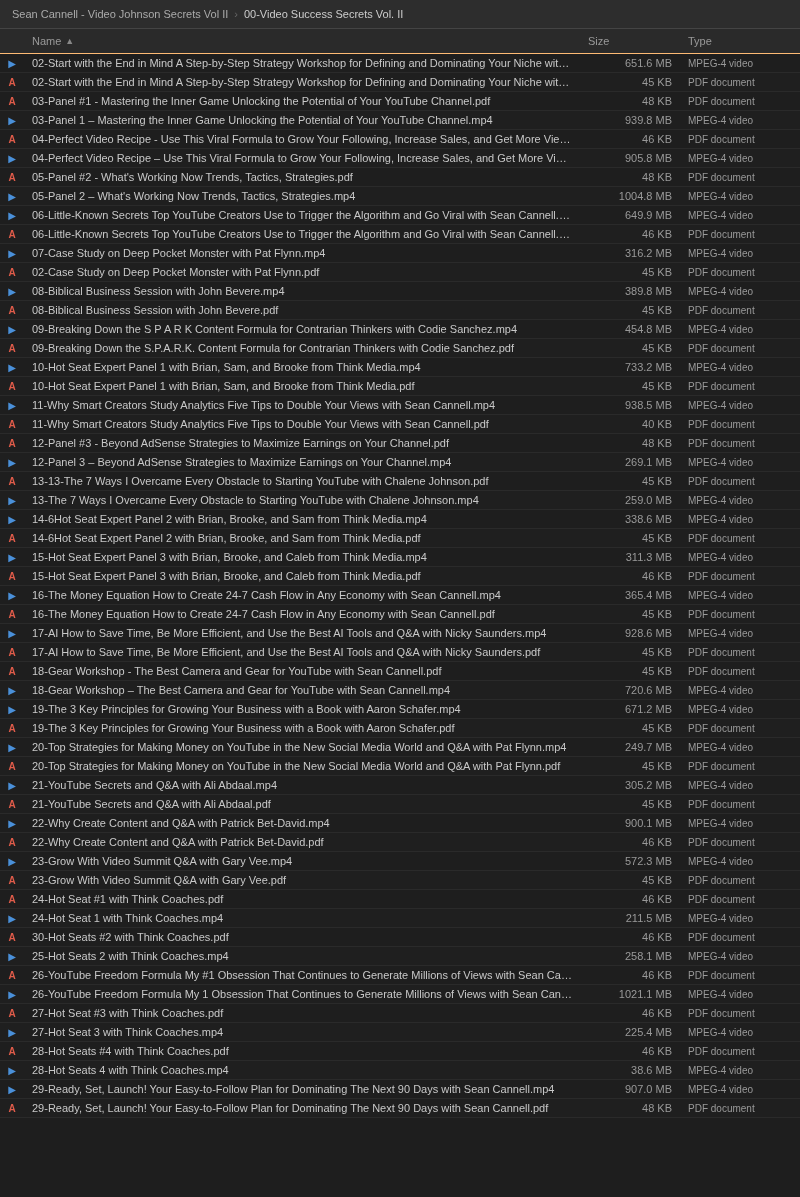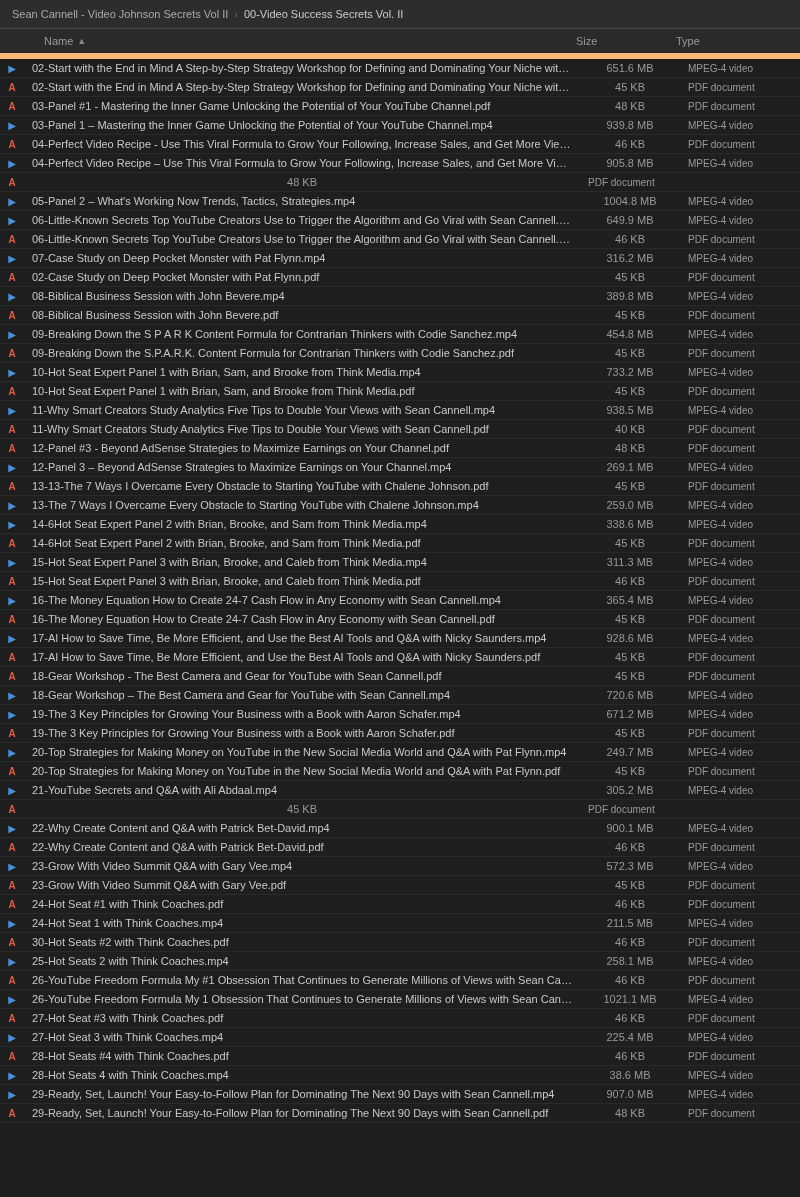--- a/index.html
+++ b/index.html
@@ -24,22 +24,22 @@
       margin: 0 6px;
       color: #666;
     }
     .breadcrumb-current {
       color: #ccc;
     }
     .table-header {
       display: grid;
       grid-template-columns: 24px 1fr 100px 120px;
       background: #2a2a2a;
-      border-bottom: 6px solid #fdba74;
-      padding: 6px 12px;
+      border-bottom: 1px solid #fdba74;
+      padding: 6px 0;
       position: sticky;
       top: 0;
     }
     .table-header .col {
       padding: 0 8px;
       color: #999;
       font-size: 11px;
       display: flex;
       align-items: center;
       gap: 4px;
@@ -70,21 +70,21 @@
       color: #c8c8c8;
       font-size: 11px;
       white-space: nowrap;
       overflow: hidden;
       text-overflow: ellipsis;
     }
     .file-size {
       padding: 0 8px;
       color: #999;
       font-size: 11px;
-      text-align: center;
+      text-align: right;
     }
     .file-type {
       padding: 0 8px;
       color: #999;
       font-size: 10px;
     }
   </style>
 </head>
 <body>
 
@@ -154,20 +154,21 @@
         <span style="color:#4a90d9;font-size:10px;">▶</span>
       </div>
       <div class="file-name">04-Perfect Video Recipe – Use This Viral Formula to Grow Your Following, Increase Sales, and Get More Views with Sean Cannell.mp4</div>
       <div class="file-size">905.8 MB</div>
       <div class="file-type">MPEG-4 video</div>
     </div>
     <div class="file-row">
       <div class="file-icon">
         <span style="color:#e05c4a;font-size:10px;font-weight:bold;">A</span>
       </div>
+      <div class="file-name">05-Panel #2 - What's Working Now Trends, Tactics, Strategies.pdf</div>
       <div class="file-size">48 KB</div>
       <div class="file-type">PDF document</div>
     </div>
     <div class="file-row">
       <div class="file-icon">
         <span style="color:#4a90d9;font-size:10px;">▶</span>
       </div>
       <div class="file-name">05-Panel 2 – What's Working Now Trends, Tactics, Strategies.mp4</div>
       <div class="file-size">1004.8 MB</div>
       <div class="file-type">MPEG-4 video</div>
@@ -417,20 +418,21 @@
         <span style="color:#4a90d9;font-size:10px;">▶</span>
       </div>
       <div class="file-name">21-YouTube Secrets and Q&amp;A with Ali Abdaal.mp4</div>
       <div class="file-size">305.2 MB</div>
       <div class="file-type">MPEG-4 video</div>
     </div>
     <div class="file-row">
       <div class="file-icon">
         <span style="color:#e05c4a;font-size:10px;font-weight:bold;">A</span>
       </div>
+      <div class="file-name">21-YouTube Secrets and Q&amp;A with Ali Abdaal.pdf</div>
       <div class="file-size">45 KB</div>
       <div class="file-type">PDF document</div>
     </div>
     <div class="file-row">
       <div class="file-icon">
         <span style="color:#4a90d9;font-size:10px;">▶</span>
       </div>
       <div class="file-name">22-Why Create Content and Q&amp;A with Patrick Bet-David.mp4</div>
       <div class="file-size">900.1 MB</div>
       <div class="file-type">MPEG-4 video</div>

